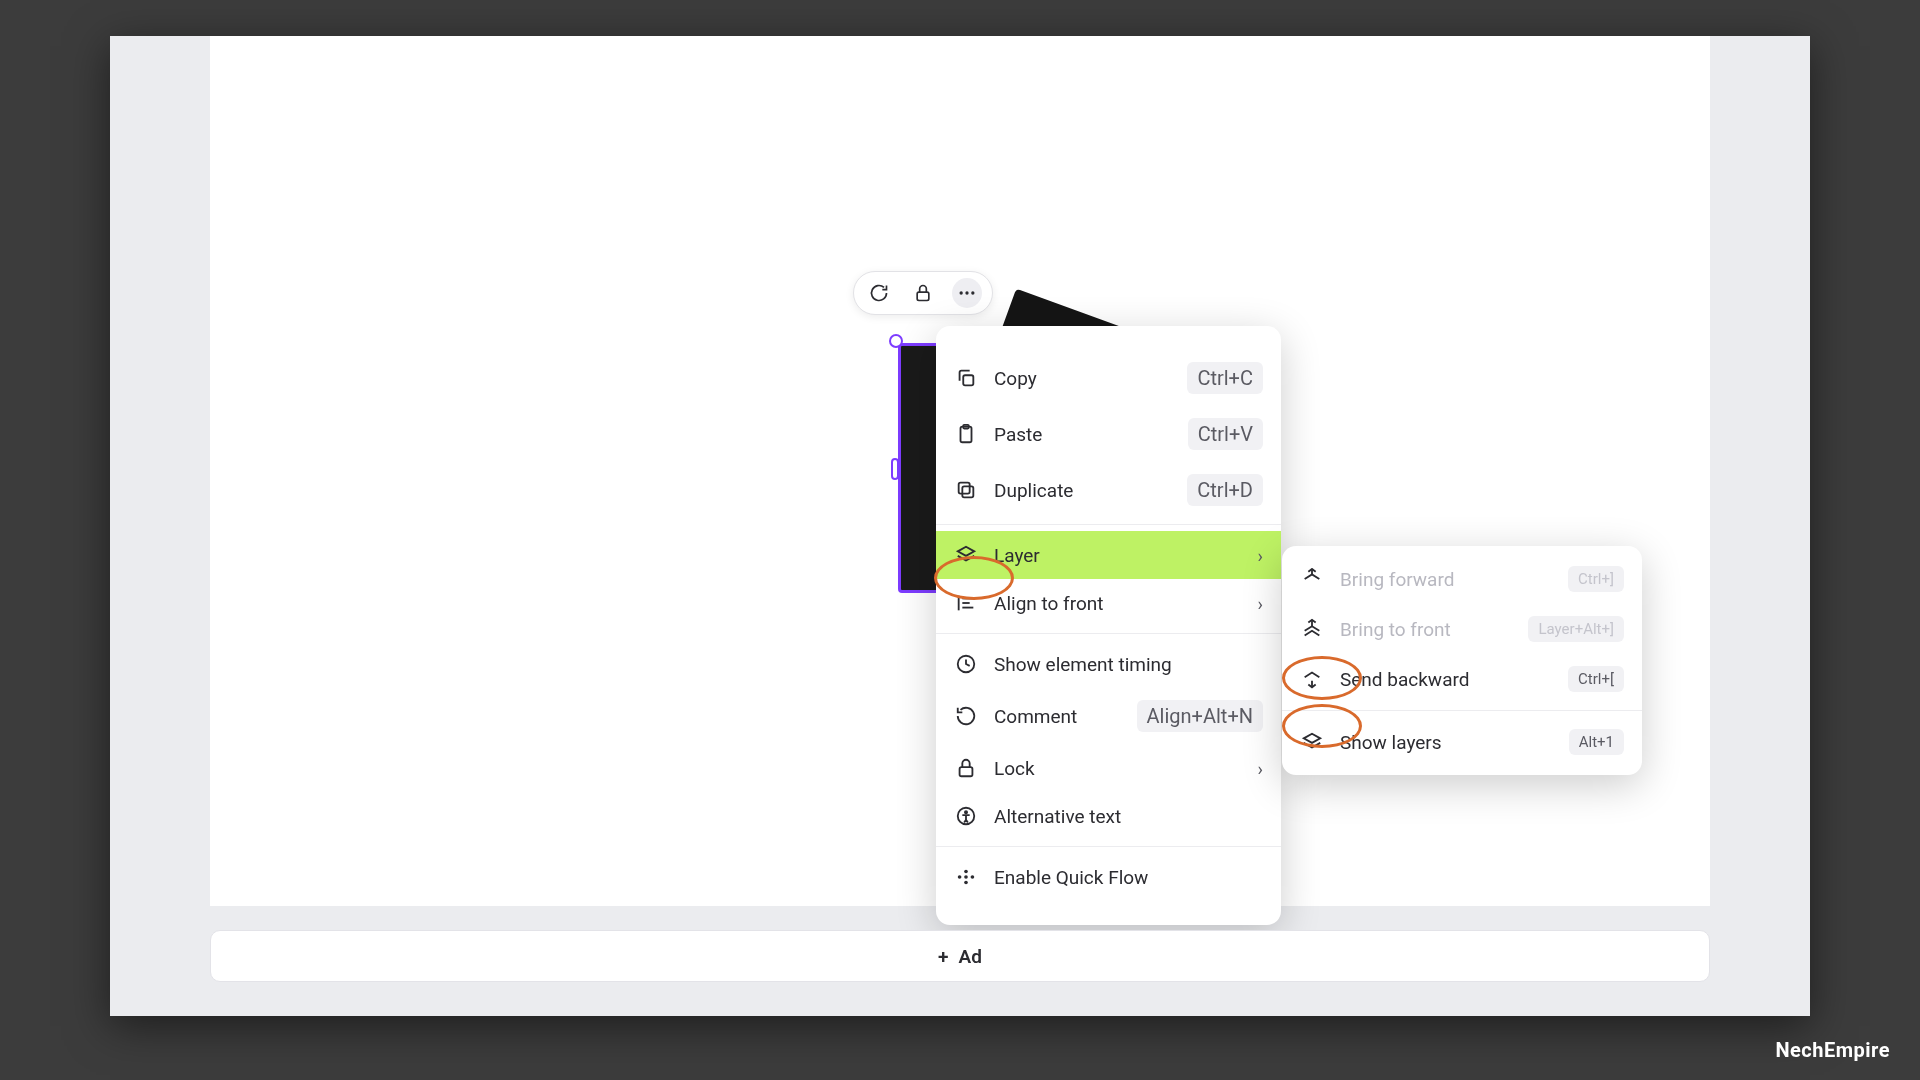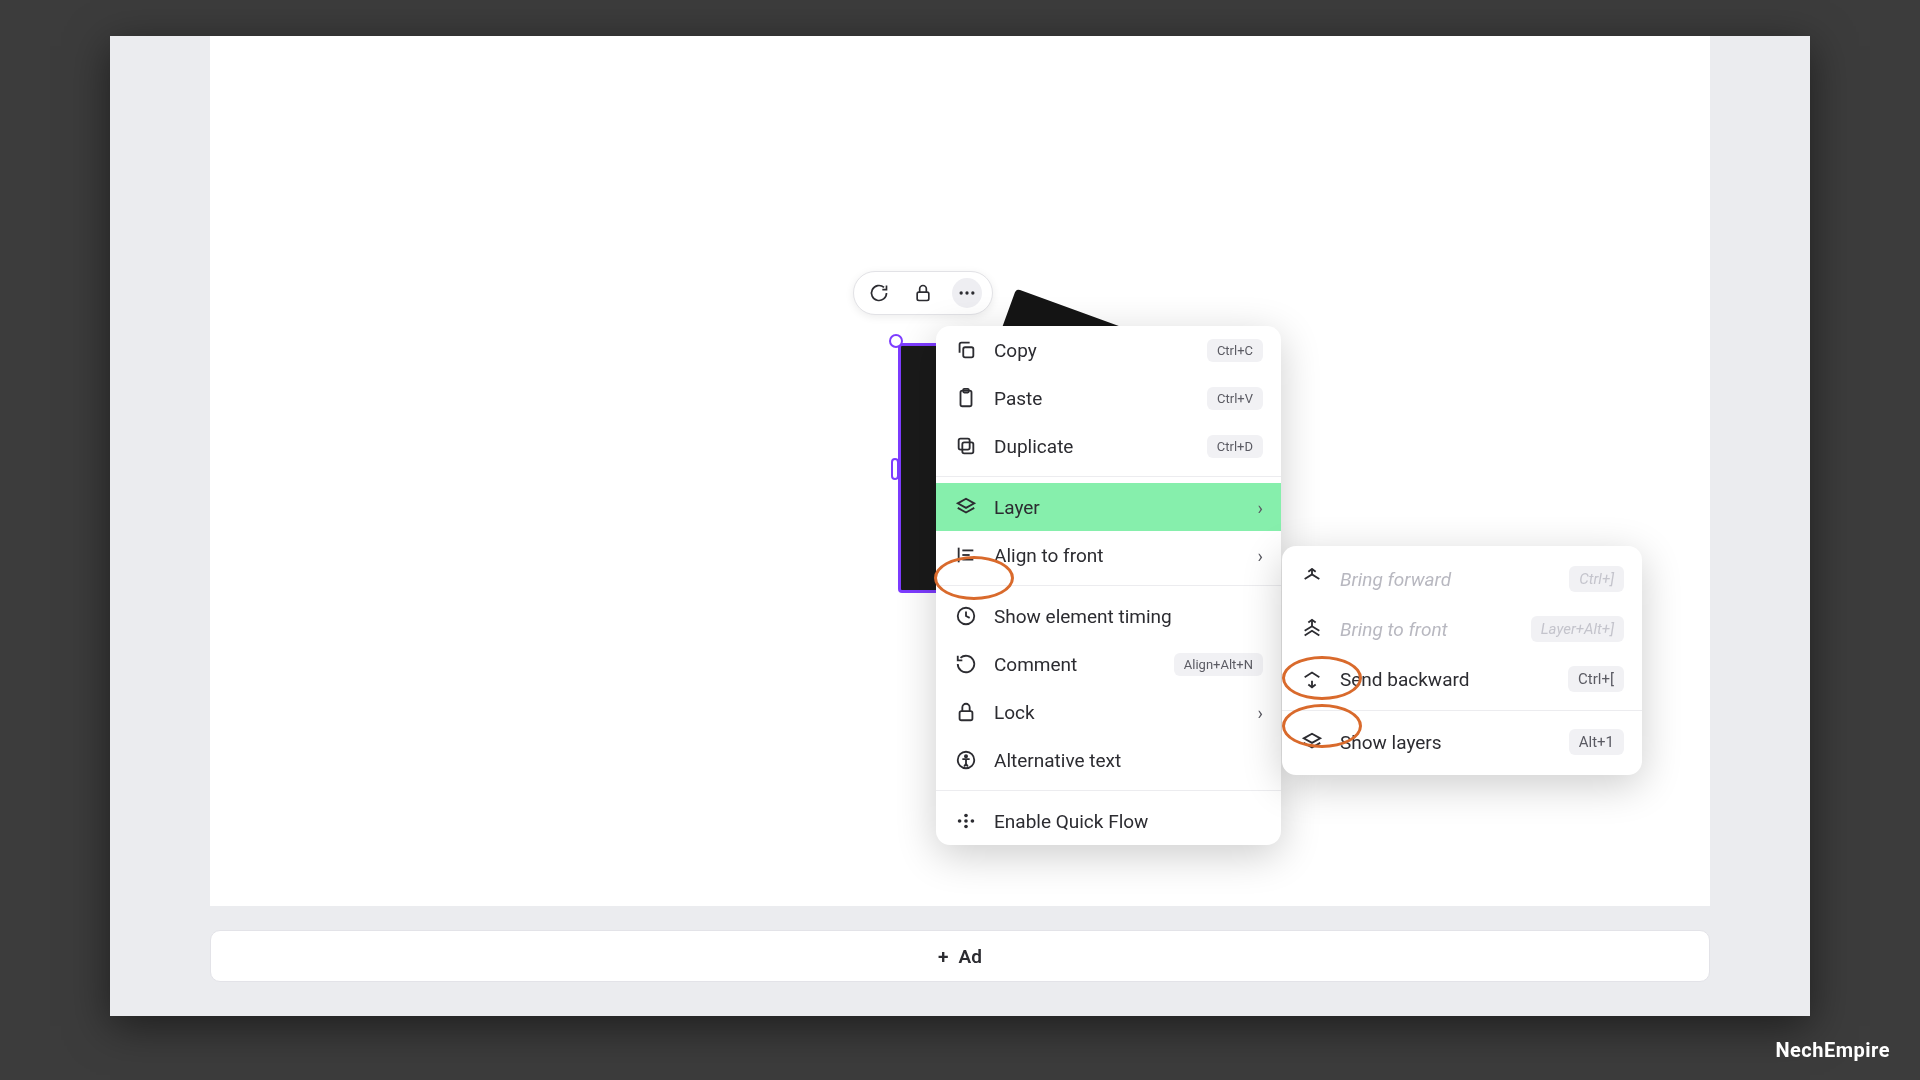--- a/index.html
+++ b/index.html
@@ -78,34 +78,34 @@
   }
   .tb-more { background:#eeeef2; }
 
   
   .ctx-menu {
     position: absolute;
     left: 826px; top: 290px;
     width: 345px;
     background: #fff; border-radius: 14px;
     box-shadow: 0 10px 40px rgba(0,0,0,.2);
-    padding: 0 0;
+    padding: 24px 0;
     font-size: 19px;
     color: #2c2c31;
   }
   .ctx-item {
     display:flex; align-items:center;
     padding: 12px 18px;
     gap: 16px;
     cursor:pointer;
   }
-  .ctx-item.hover { background:#86efac; }
+  .ctx-item.hover { background:#bef264; }
   .ctx-item .lbl { flex: 1; }
   .ctx-item .kbd {
-    font-size: 13px; color:#5b5b63;
+    font-size: 20px; color:#5b5b63;
     background:#f1f1f4; border-radius:6px;
     padding: 4px 10px;
   }
   .ctx-item .chev { color:#5b5b63; font-size:18px; }
   .ctx-sep { height:1px; background:#ececef; margin:6px 0; }
   .ctx-icon { width:24px; height:24px; display:flex; align-items:center; justify-content:center; color:#2c2c31; flex-shrink:0; }
 
   
   .sub-menu {
     position: absolute;
@@ -114,21 +114,21 @@
     background: #fff; border-radius: 14px;
     box-shadow: 0 10px 40px rgba(0,0,0,.2);
     padding: 8px 0;
     font-size: 19px;
     color: #2c2c31;
   }
   .sub-item {
     display:flex; align-items:center;
     padding: 12px 18px; gap: 16px; cursor:pointer;
   }
-  .sub-item.disabled { color:#b8b8c0;font-style:italic; }
+  .sub-item.disabled { color:#b8b8c0; }
   .sub-item .lbl { flex:1; }
   .sub-item .kbd {
     font-size: 15px; color:#5b5b63;
     background:#f1f1f4; border-radius:6px;
     padding: 4px 10px;
   }
   .sub-item.disabled .kbd { color:#c4c4cc; }
   .sub-sep { height:1px; background:#ececef; margin:6px 0; }
 
   

